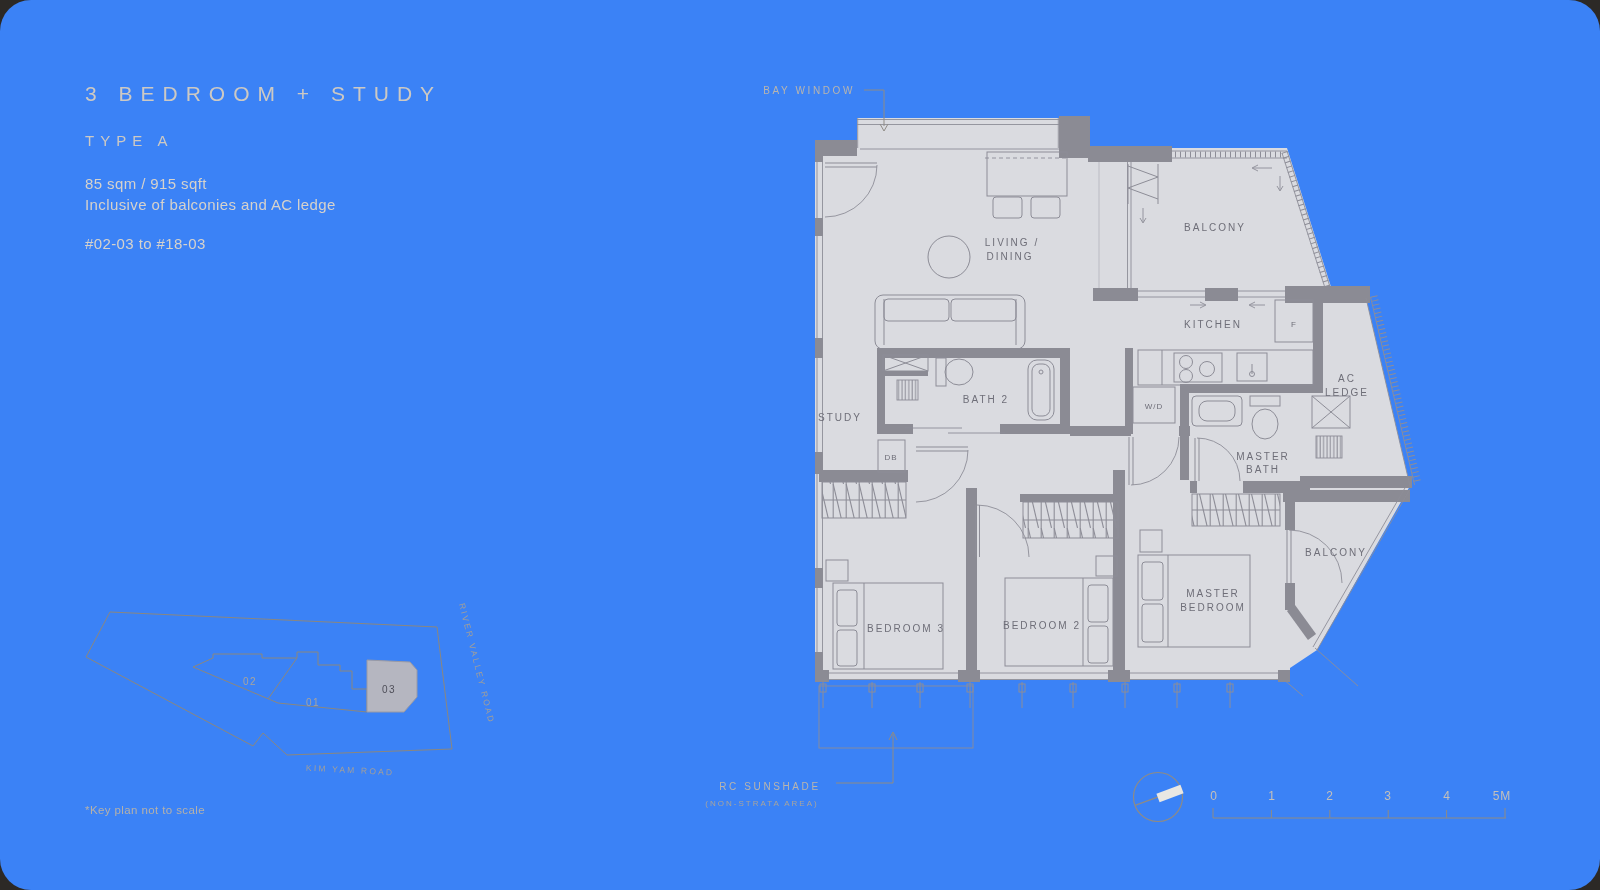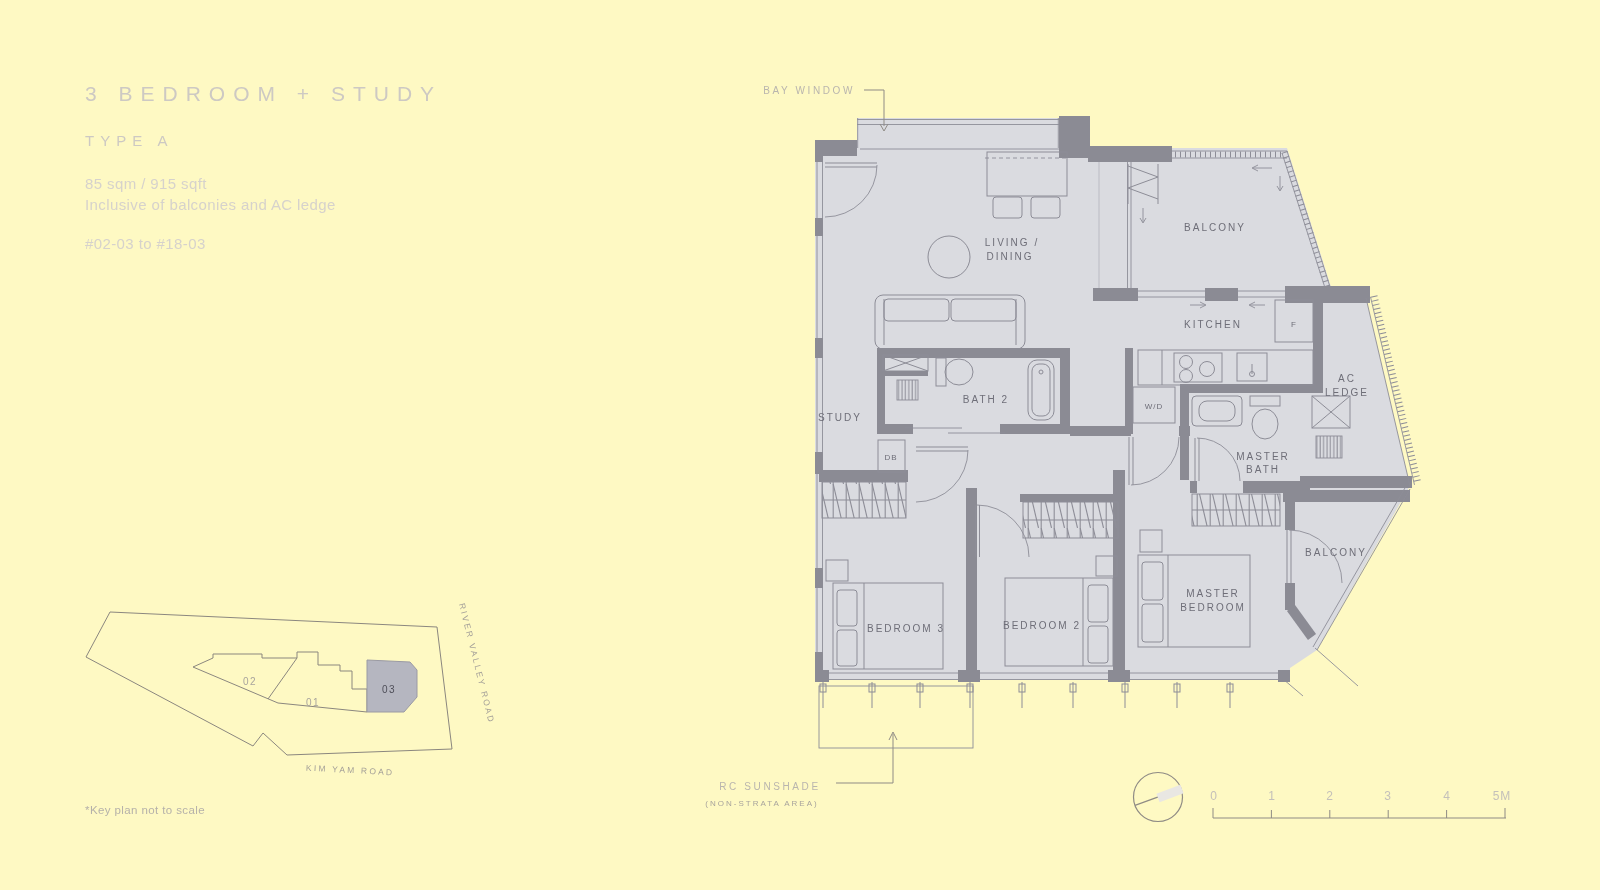--- a/index.html
+++ b/index.html
@@ -1,17 +1,17 @@
 <!DOCTYPE html>
 <html><head>
 <meta charset="utf-8">
 <style>
   html,body{margin:0;padding:0;background:#2c2926;}
-  .stage{position:relative;width:1600px;height:890px;background:#fef9c3;overflow:hidden;
-         font-family:"Liberation Sans", sans-serif;}
+  .stage{position:relative;width:1600px;height:890px;background:#3b82f6;overflow:hidden;
+         font-family:"Liberation Sans", sans-serif;border-radius:31px;}
   svg text{font-family:"Liberation Sans", sans-serif;}
   .t-title{font-size:21px;letter-spacing:8px;fill:#cdc9c3;}
   .t-sub{font-size:15px;letter-spacing:6px;fill:#cdc9c3;}
   .t-body{font-size:15px;letter-spacing:.4px;fill:#d6d2cc;}
   .t-note{font-size:11.5px;letter-spacing:.4px;fill:#b5b1aa;}
   .t-room{font-size:10px;letter-spacing:2px;fill:#6e6e78;text-anchor:middle;}
   .t-roomsm{font-size:8px;letter-spacing:1px;fill:#6e6e78;text-anchor:middle;}
   .t-callout{font-size:10px;letter-spacing:2.6px;fill:#b9b5ae;}
   .t-callout2{font-size:8px;letter-spacing:2px;fill:#a8a49d;}
   .t-road{font-size:8.5px;letter-spacing:2.2px;fill:#a39f98;}

